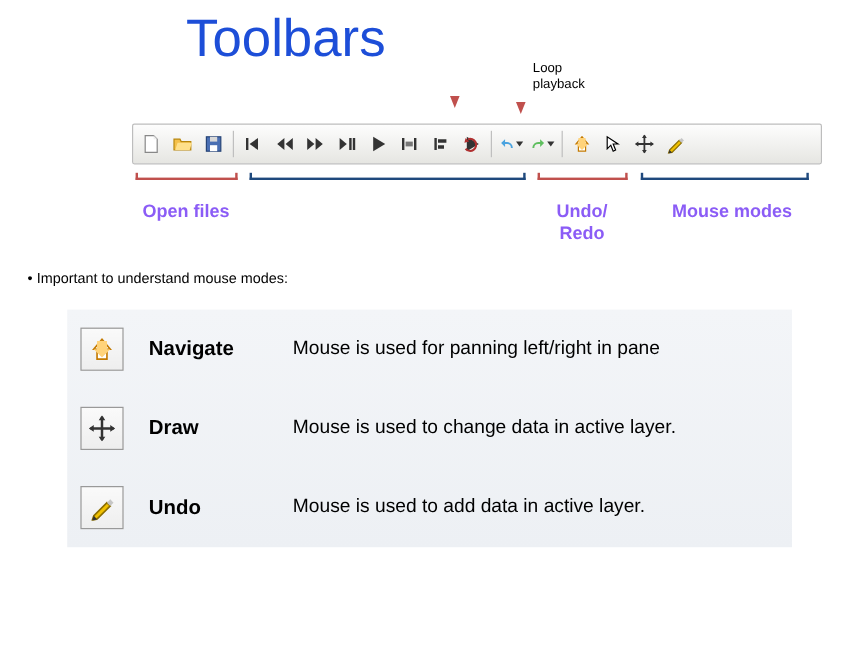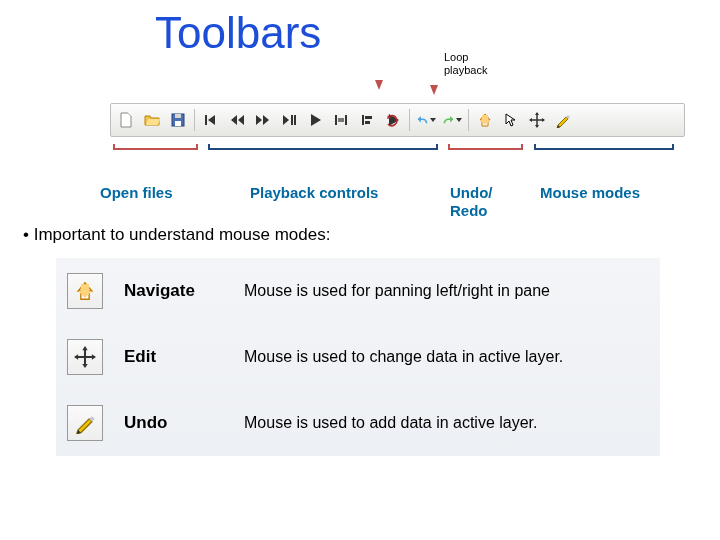--- a/index.html
+++ b/index.html
@@ -18,26 +18,26 @@
   .sep { width: 1px; height: 22px; background: #bfbfbf; margin: 0 1px; }
   .tiny-down { width: 0; height: 0; border-left: 3px solid transparent; border-right: 3px solid transparent; border-top: 4px solid #333; margin-left: 1px; }
   .bracket { position: absolute; height: 2px; }
   .bracket.red { background: #c0504d; top: 148px; }
   .bracket.blue { background: #1f497d; top: 148px; }
   .bracket .tick { position: absolute; width: 2px; height: 6px; top: -4px; }
   .bracket.red .tick { background: #c0504d; }
   .bracket.blue .tick { background: #1f497d; }
   .bracket .tick.l { left: 0; }
   .bracket .tick.r { right: 0; }
-  .label { position: absolute; top: 168px; font-size: 15px; font-weight: 700; color: #0369a1; width: 120px; line-height: 1.2; margin-top: 16px; }
+  .label { position: absolute; top: 168px; font-size: 15px; font-weight: 700; color: #8b5cf6; text-align: center; width: 120px; line-height: 1.2; }
   .label.openfiles { left: 100px; width: 110px; }
   .label.playback { left: 250px; width: 170px; }
   .label.undo { left: 450px; width: 70px; }
   .label.mouse { left: 540px; width: 140px; }
-  .bullet-line { position: absolute; left: 23px; top: 225px; font-size: 17px; color: #000; }
+  .bullet-line { position: absolute; left: 23px; top: 225px; font-size: 12px; color: #000; }
   .bullet-line::before { content: "• "; }
   .modes-table { position: absolute; left: 56px; top: 258px; width: 604px; background: linear-gradient(180deg, #f3f5f8 0%, #edf0f4 100%); border-collapse: collapse; }
   .modes-table tr { height: 66px; }
   .modes-table td { vertical-align: middle; padding: 6px 10px; }
   .modes-table td.iconcell { width: 58px; text-align: center; }
   .modes-table td.namecell { width: 120px; font-weight: 700; font-size: 17px; font-family: "Arial Black", Arial, sans-serif; }
   .modes-table td.desccell { font-size: 16px; color: #000; }
   .mode-icon-box { width: 36px; height: 36px; border: 1px solid #999; background: linear-gradient(#fafafa, #eee); display: inline-flex; align-items: center; justify-content: center; }
   .mode-icon-box svg { width: 22px; height: 22px; }
 </style>
@@ -229,21 +229,20 @@
 <div class="bracket red" style="left:448px; width:75px;">
       <span class="tick l"></span>
       <span class="tick r"></span>
     </div>
 <div class="bracket blue" style="left:534px; width:140px;">
       <span class="tick l"></span>
       <span class="tick r"></span>
     </div>
 
 <div class="label openfiles">Open files</div>
-<div class="label playback">Playback controls</div>
 <div class="label mouse">Mouse modes</div>
 <div class="label undo">Undo/ Redo</div>
 
 <div class="bullet-line">Important to understand mouse modes:</div>
 
 <table class="modes-table">
   <tbody>
         <tr>
     <td class="iconcell"><span class="mode-icon-box">
               <svg>
@@ -252,21 +251,21 @@
             </span></td>
     <td class="namecell">Navigate</td>
     <td class="desccell">Mouse is used for panning left/right in pane</td>
   </tr>
   <tr>
     <td class="iconcell"><span class="mode-icon-box">
               <svg>
                 <use href="#i-edit"></use>
               </svg>
             </span></td>
-    <td class="namecell">Edit</td>
+    <td class="namecell">Draw</td>
     <td class="desccell">Mouse is used to change data in active layer.</td>
   </tr>
   <tr>
     <td class="iconcell"><span class="mode-icon-box">
               <svg>
                 <use href="#i-draw"></use>
               </svg>
             </span></td>
     <td class="namecell">Undo</td>
     <td class="desccell">Mouse is used to add data in active layer.</td>

